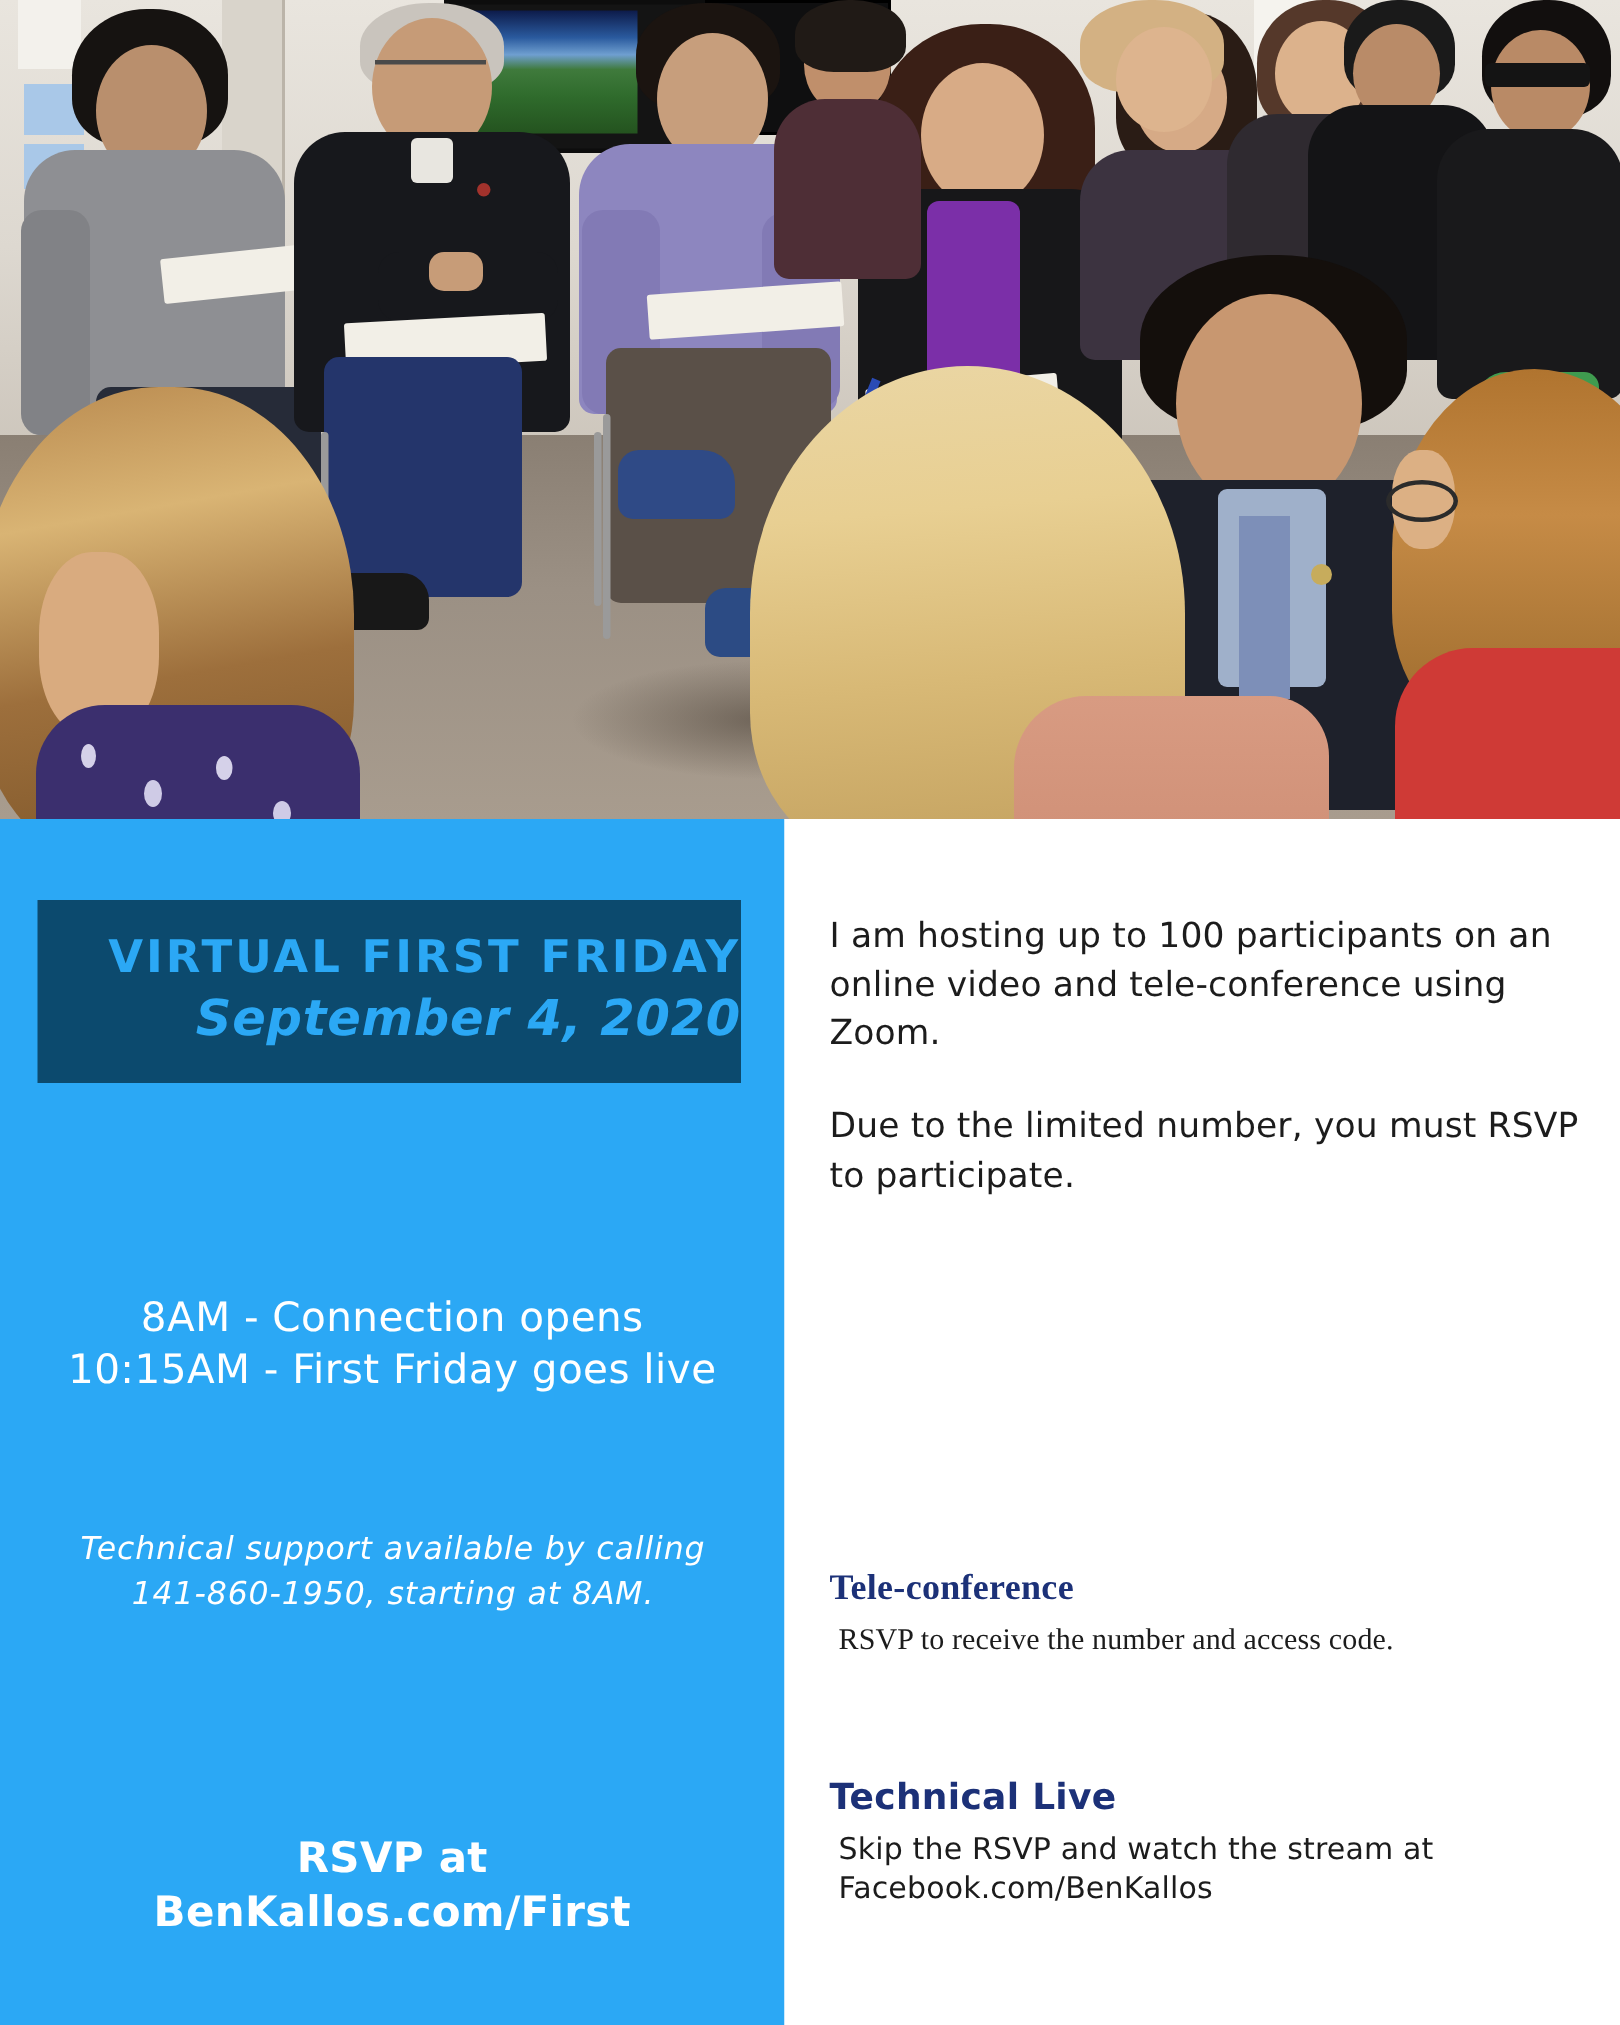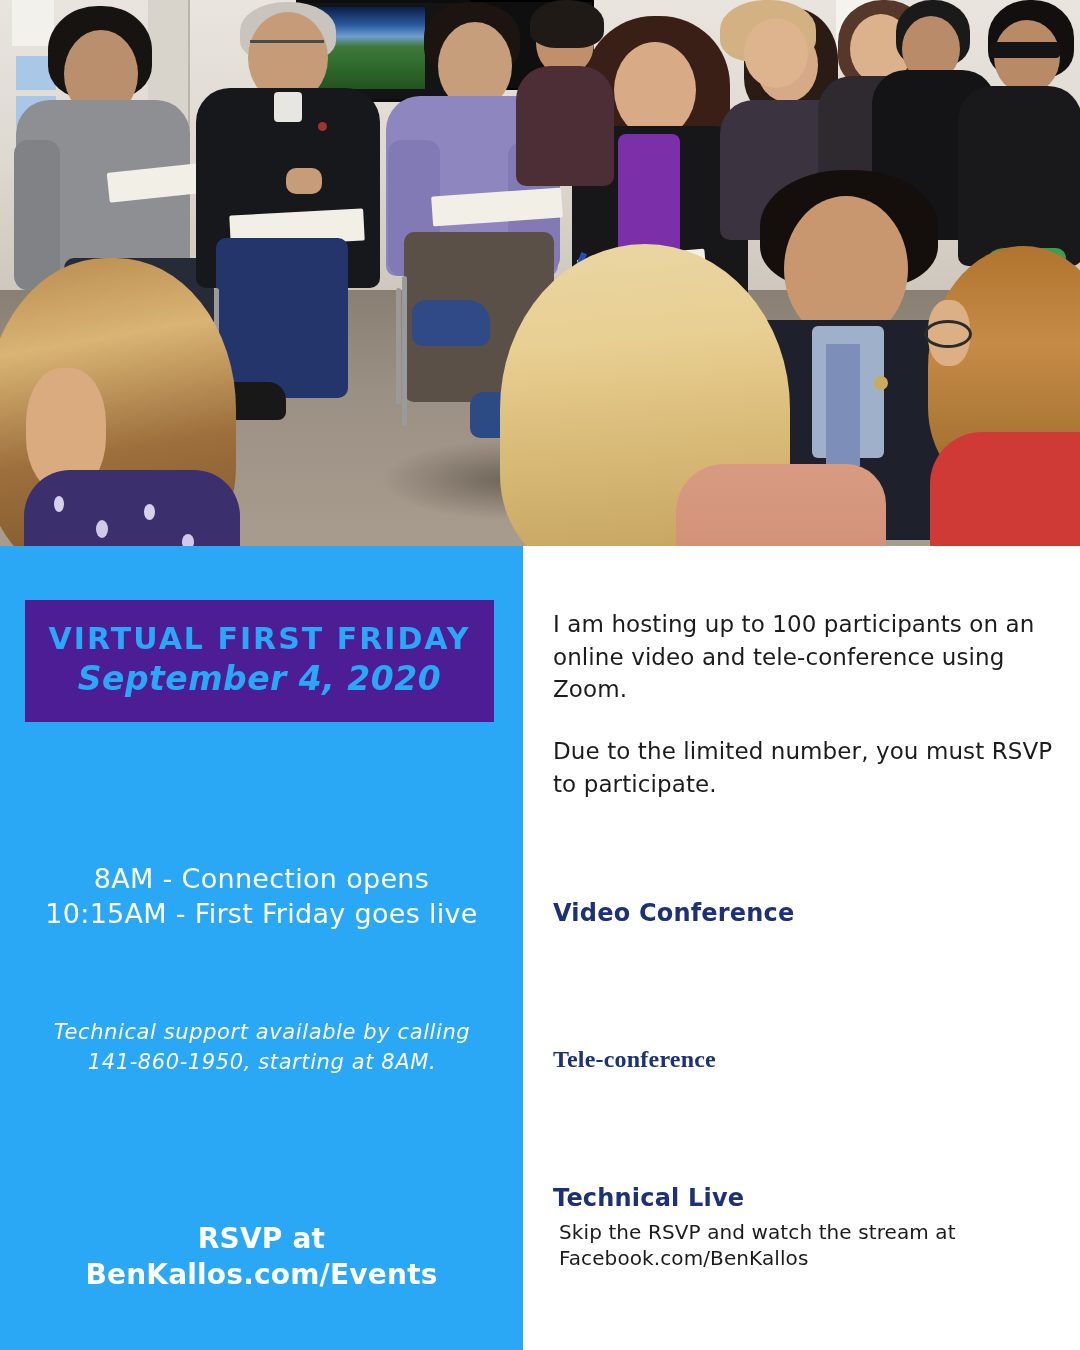--- a/index.html
+++ b/index.html
@@ -83,23 +83,23 @@
     left: 0; top: 546px;
     width: 523px;
     height: 804px;
     background: #2ba8f5;
   }
   .title-box {
     position: absolute;
     left: 25px; top: 54px;
     width: 469px;
     height: 122px;
-    background: #4c1d95;
+    background: #0c4a6e;
     display:flex; flex-direction:column;
-    align-items:center; justify-content:center;
+    align-items:flex-end; justify-content:center;
   }
   .title-main {
     color: #2ba8f5;
     font-family: "DejaVu Sans", sans-serif;
     font-weight: 700;
     font-size: 30px;
     letter-spacing: 2.0px;
     text-transform: uppercase;
     line-height: 1.06;
   }
@@ -317,37 +317,37 @@
       <div class="title-sub">September 4, 2020</div>
     </div>
 
 
     <div class="schedule" style="white-space:pre-line;">8AM - Connection opens
 10:15AM - First Friday goes live</div>
 
     <div class="support">Technical support available by calling 141-860-1950, starting at 8AM.</div>
 
     <div class="rsvp" style="white-space:pre-line;">RSVP at
-BenKallos.com/Events</div>
+BenKallos.com/First</div>
   </div>
 
   <div class="right-col">
 
     <div class="intro">
       <p>I am hosting up to 100 participants on an online video and tele-conference using Zoom.</p>
       <div class="gap"></div>
       <p>Due to the limited number, you must RSVP to participate.</p>
     </div>
 
     <div class="sec sec-1">
-      <div class="sec-head">Video Conference</div>
     </div>
 
     <div class="sec sec-2">
       <div class="sec-head">Tele-conference</div>
+      <div class="sec-body">RSVP to receive the number and access code.</div>
     </div>
 
     <div class="sec sec-3">
       <div class="sec-head">Technical Live</div>
       <div class="sec-body">Skip the RSVP and watch the stream at Facebook.com/BenKallos</div>
     </div>
   </div>
 
 </div>
 

